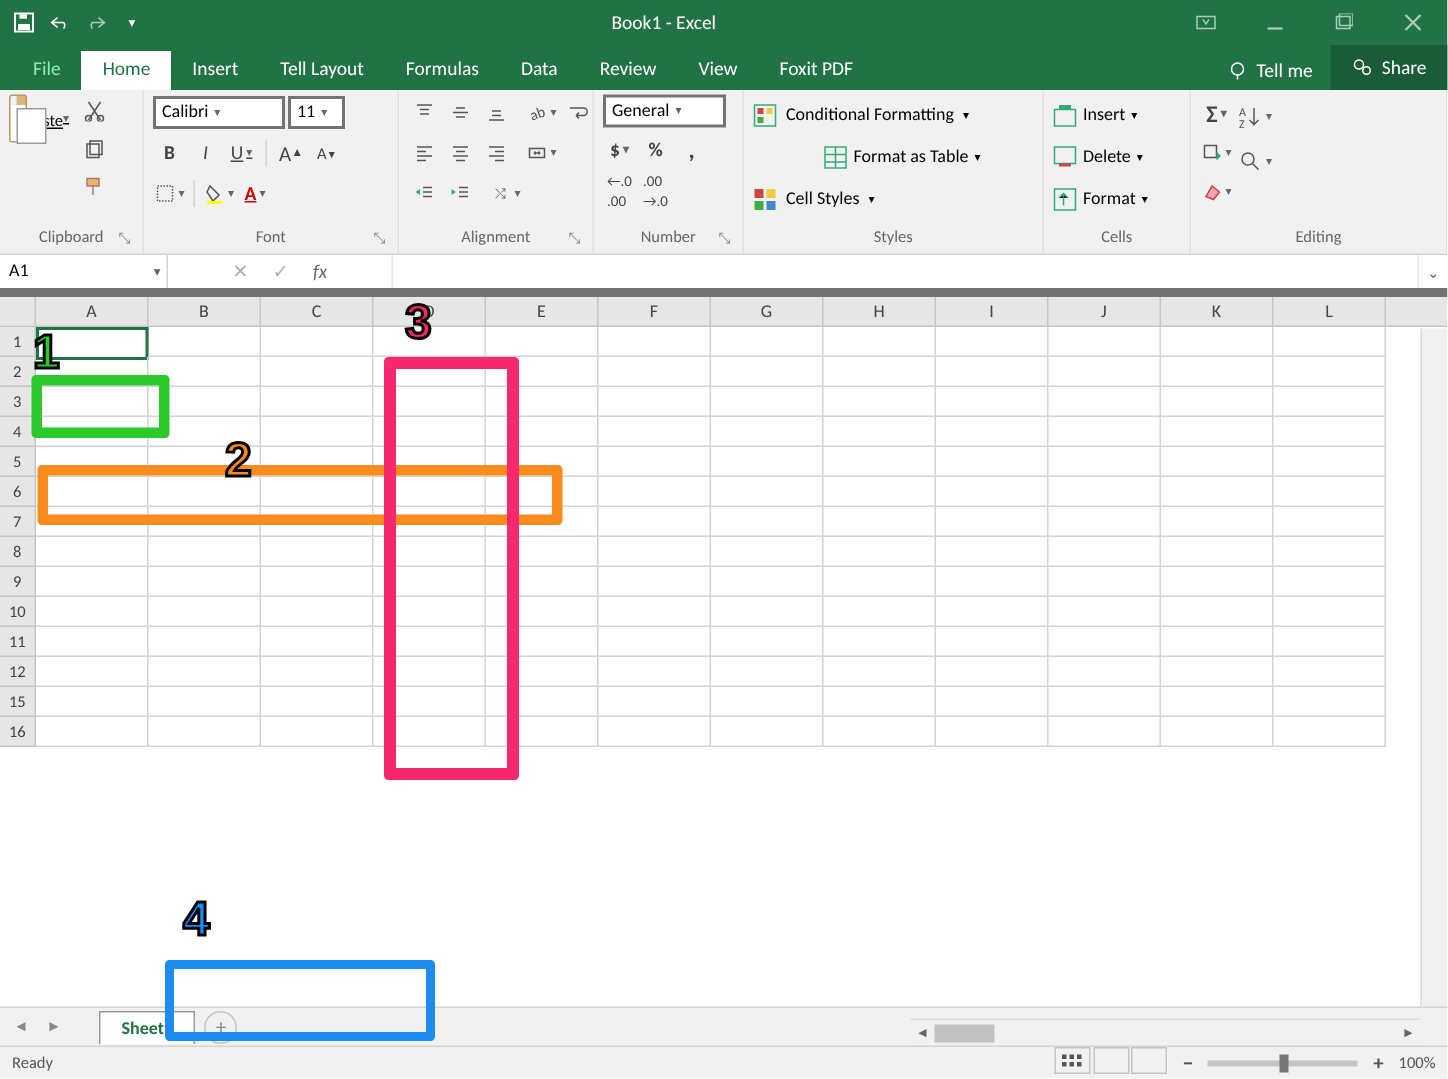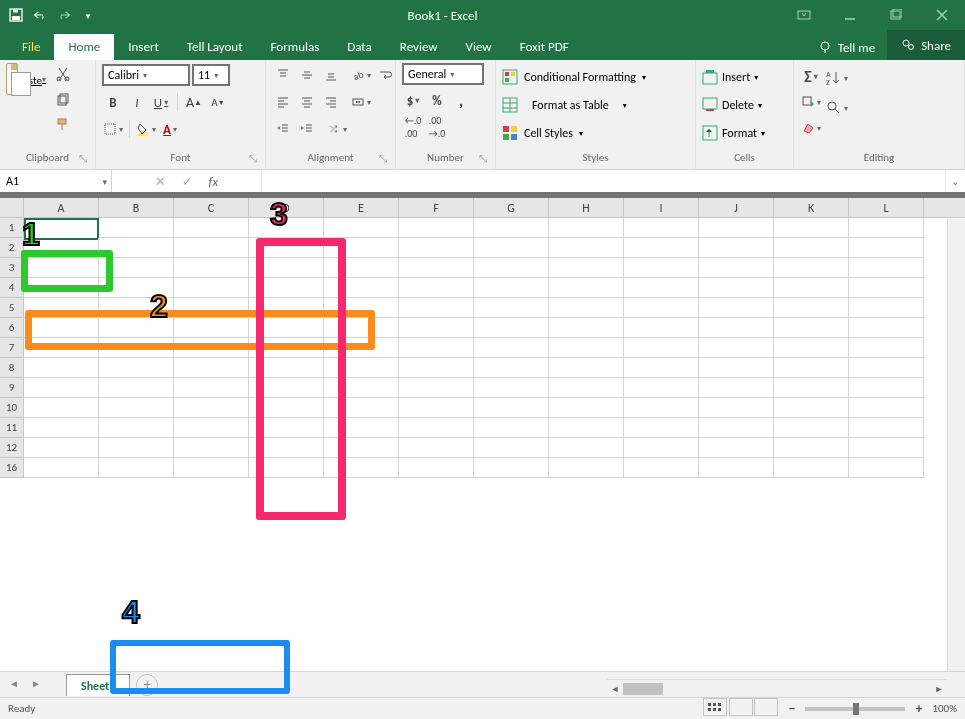--- a/index.html
+++ b/index.html
@@ -10,21 +10,21 @@
 .qat { display: flex; align-items: center; gap: 8px; padding: 0 8px; }
 .qat .icon { width: 16px; height: 16px; display: inline-flex; align-items: center; justify-content: center; }
 .titlebar .title { flex: 1; text-align: center; font-size: 13px; }
 .winbtns { display: flex; }
 .winbtns div { width: 46px; height: 30px; display: flex; align-items: center; justify-content: center; opacity: 0.8; }
 
 
 .ribbontabs { height: 30px; background: #217346; display: flex; align-items: flex-end; padding-left: 8px; }
 .ribbontabs .tab { padding: 0 14px; height: 26px; line-height: 26px; color: #fff; font-size: 13px; cursor: pointer; }
 .ribbontabs .tab.active { background: #fff; color: #217346; }
-.ribbontabs .tab.file { color: #fde047; text-align: right; }
+.ribbontabs .tab.file { color: #86efac; text-align: right; }
 .ribbontabs .spacer { flex: 1; }
 .ribbontabs .tellme { display: flex; align-items: center; gap: 6px; color: #fff; font-size: 13px; padding: 0 12px; height: 26px; }
 .ribbontabs .share { display: flex; align-items: center; gap: 6px; color: #fff; font-size: 13px; padding: 0 14px; height: 30px; background: #1a5c38; }
 
 
 .ribbon { height: 110px; background: #f1f1f1; border-bottom: 1px solid #d4d4d4; display: flex; }
 .group { border-right: 1px solid #e1e1e1; display: flex; flex-direction: column; padding: 3px 6px 0 6px; }
 .group .body { flex: 1; display: flex; align-items: flex-start; }
 .group .label { height: 18px; font-size: 11px; color: #666; text-align: center; position: relative; }
 .group .label .launcher { position: absolute; right: 0; top: 1px; width: 12px; height: 12px; font-size: 10px; color: #888; }
@@ -363,21 +363,21 @@
       <div class="row" style="gap:6px;font-size:12px;">
         <svg width="16" height="16">
             <rect x="1" y="1" width="14" height="14" fill="none" stroke="#3a7"></rect>
             <rect x="3" y="3" width="4" height="4" fill="#c44"></rect>
             <rect x="9" y="3" width="4" height="4" fill="#ec4"></rect>
             <rect x="3" y="9" width="4" height="4" fill="#4a4"></rect>
           </svg>
         <span>Conditional Formatting</span>
           <span style="font-size:8px;">▾</span>
       </div>
-      <div class="row" style="gap:14px;font-size:12px;">
+      <div class="row" style="gap:4px;font-size:12px;margin-left:47px;">
         <svg width="16" height="16">
             <rect x="1" y="1" width="14" height="14" fill="none" stroke="#3a7"></rect>
             <line x1="1" y1="6" x2="15" y2="6" stroke="#3a7"></line>
             <line x1="1" y1="11" x2="15" y2="11" stroke="#3a7"></line>
             <line x1="8" y1="1" x2="8" y2="15" stroke="#3a7"></line>
           </svg>
         <span>Format as Table</span>
           <span style="font-size:8px;">▾</span>
       </div>
       <div class="row" style="gap:6px;font-size:12px;">
@@ -665,20 +665,35 @@
         <div class="cell"></div>
         <div class="cell"></div>
         <div class="cell"></div>
         <div class="cell"></div>
         <div class="cell"></div>
         <div class="cell"></div>
         <div class="cell"></div>
         <div class="cell"></div>
       </div>
       <div class="r">
+        <div class="rh">15</div>
+        <div class="cell"></div>
+        <div class="cell"></div>
+        <div class="cell"></div>
+        <div class="cell"></div>
+        <div class="cell"></div>
+        <div class="cell"></div>
+        <div class="cell"></div>
+        <div class="cell"></div>
+        <div class="cell"></div>
+        <div class="cell"></div>
+        <div class="cell"></div>
+        <div class="cell"></div>
+      </div>
+      <div class="r">
         <div class="rh">16</div>
         <div class="cell"></div>
         <div class="cell"></div>
         <div class="cell"></div>
         <div class="cell"></div>
         <div class="cell"></div>
         <div class="cell"></div>
         <div class="cell"></div>
         <div class="cell"></div>
         <div class="cell"></div>

